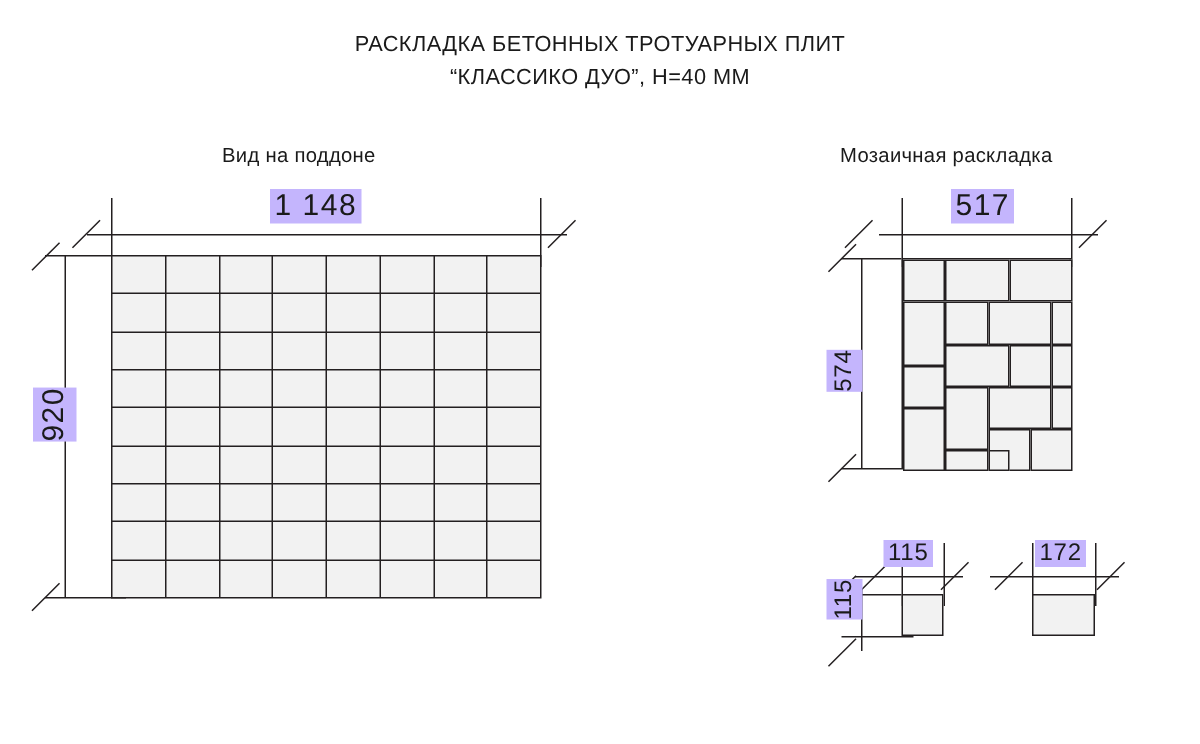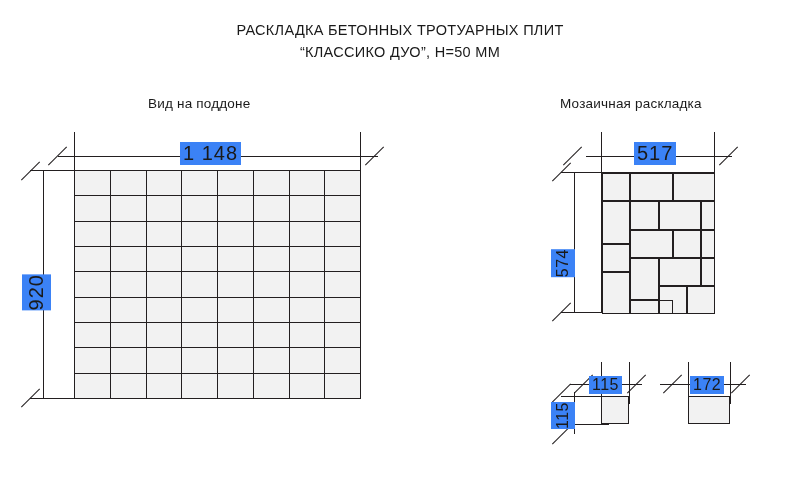--- a/index.html
+++ b/index.html
@@ -40,23 +40,22 @@
     border-left:1px solid #231f20;
     transform:rotate(45deg);
     transform-origin:50% 50%;
   }
 
   .dim-label {
     position:absolute;
     font-size:20px;
     letter-spacing:1px;
     white-space:nowrap;
-    background:#3b82f6;
+    background:#c4b5fd;
     padding:0 3px;
-    margin-top:16px;
   }
   .dim-label.small { font-size:16px; letter-spacing:0.5px; }
   .dim-label.vert {
     writing-mode:vertical-rl;
     transform:rotate(180deg);
   }
 
   
   .grid {
     position:absolute;
@@ -86,21 +85,21 @@
     position:absolute;
     box-sizing:border-box;
     border:1px solid #231f20;
     background:#f2f2f2;
   }
 </style>
 </head>
 <body>
 
 <div class="title" id="title-line-1">РАСКЛАДКА БЕТОННЫХ ТРОТУАРНЫХ ПЛИТ</div>
-<div class="title" id="title-line-2">“КЛАССИКО ДУО”, H=50 ММ</div>
+<div class="title" id="title-line-2">“КЛАССИКО ДУО”, H=40 ММ</div>
 
 <div class="panel-caption" style="left:148px; top:96px;text-align:right;">Вид на поддоне</div>
 
 <div class="hline" style="left:58px; top:156px; width:320px;"></div>
 <div class="tick" style="left:57px; top:143px;"></div>
 <div class="tick" style="left:374px; top:143px;"></div>
 
 <div class="vline" style="left:74px; top:132px; height:46px;"></div>
 <div class="vline" style="left:360px; top:132px; height:46px;"></div>
 <div class="dim-label" style="left:180px; top:126px;">1 148</div>

